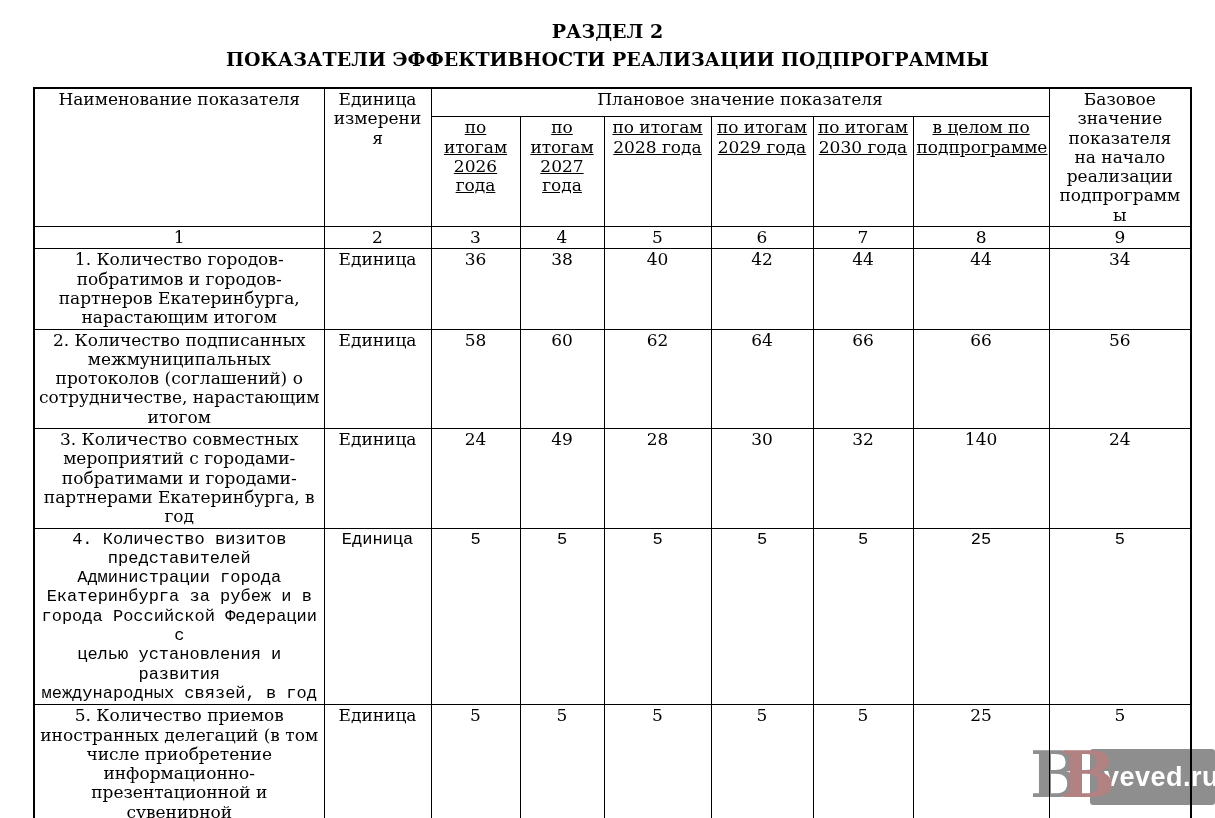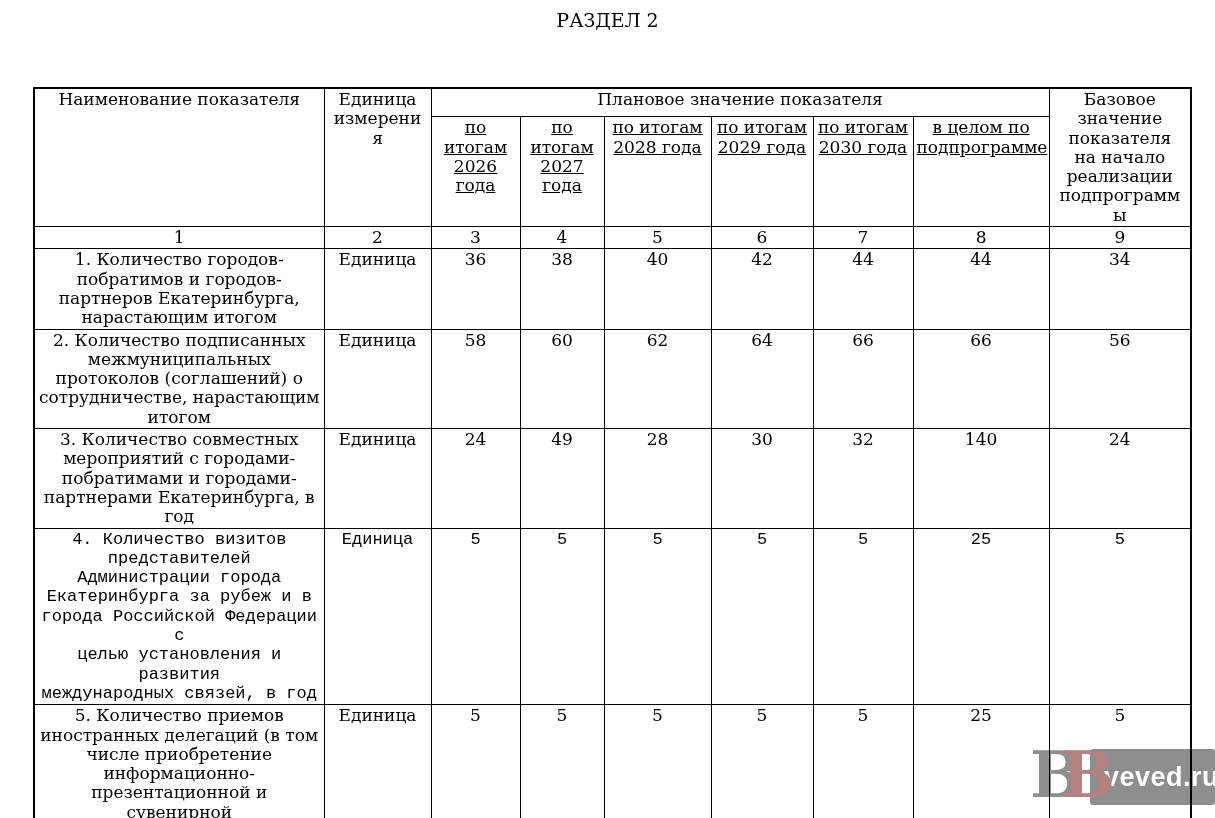--- a/index.html
+++ b/index.html
@@ -6,24 +6,25 @@
   .page {
     position:relative;
     width:1215px; height:818px;
     background:#ffffff;
     font-family:"DejaVu Serif","Liberation Serif",serif;
     color:#000;
     overflow:hidden;
   }
   .title {
     position:absolute;
-    top:6px; left:0; width:1215px;
+    top:17px; left:0; width:1215px;
     text-align:center;
     font-size:19px;
     line-height:28px;
+    font-weight:bold;
   }
   .title div { white-space:nowrap; }
 
   table.doc {
     position:absolute;
     left:33px; top:87px;
     width:1157px;
     border-collapse:collapse;
     table-layout:fixed;
     z-index:1;
@@ -76,20 +77,21 @@
     letter-spacing:0.5px;
   }
 </style>
 </head>
 <body>
 
 <div class="page">
 
   <div class="title">
     <div>РАЗДЕЛ 2</div>
+    <div>ПОКАЗАТЕЛИ ЭФФЕКТИВНОСТИ РЕАЛИЗАЦИИ ПОДПРОГРАММЫ</div>
   </div>
 
   <div class="watermark">
     <span class="wm-b wm-b1" style="color: rgb(143, 143, 143);">B</span>
     <span class="wm-b wm-b2" style="color: rgb(178, 129, 129);">B</span>
     <div class="wm-box" style="background: rgb(142, 142, 142);">
       <span class="wm-site" style="color: rgb(255, 255, 255);">veved.ru</span>
     </div>
   </div>
 

